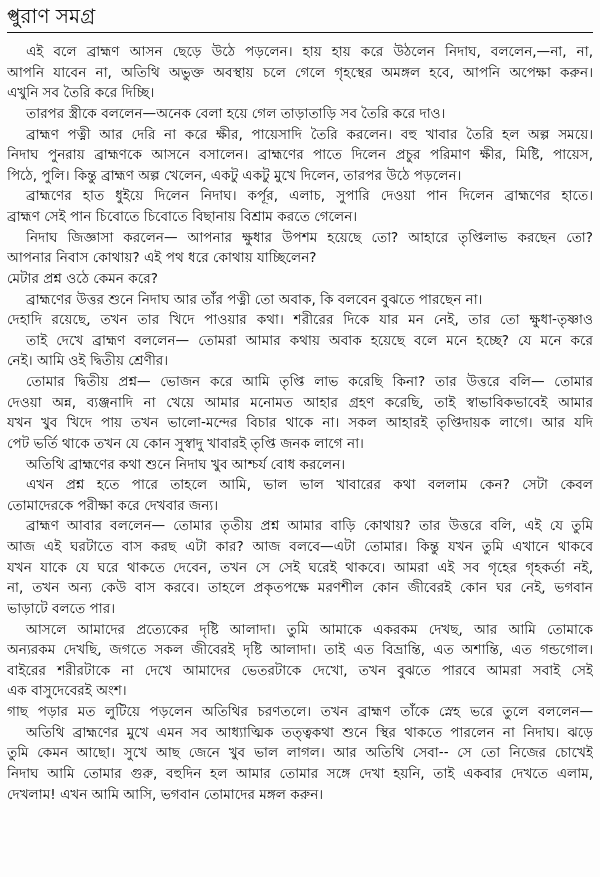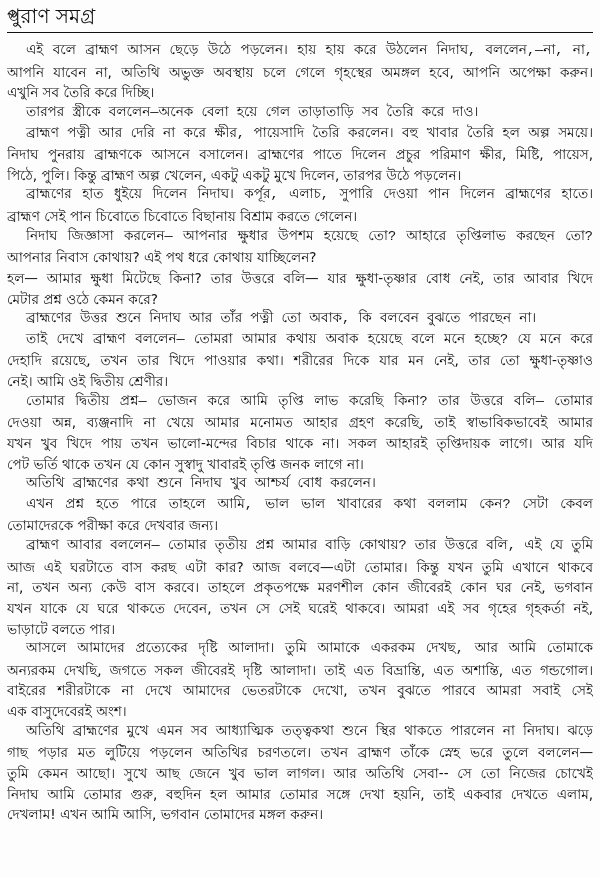--- a/index.html
+++ b/index.html
@@ -12,21 +12,21 @@
   .header { position: absolute; left: 7px; top: 2px; width: 586px; height: 28px; }
   .page-num { position: absolute; left: 1px; top: 4px; font-size: 16px; line-height: 20px; }
   .running-title { position: absolute; left: 0; right: 0; top: 4px; text-align: left; font-size: 20px; line-height: 20px; }
   .rule { position: absolute; left: 7px; top: 32px; width: 586px; height: 0; border-top: 1.5px solid #111; }
   .body-text { position: absolute; left: 7px; top: 41px; width: 586px; }
   .line {
     display: block; height: 20.64px; line-height: 20.64px; font-size: 13.6px;
     white-space: nowrap; overflow: hidden;
     text-align: justify; text-align-last: justify;
   }
-  .line.first { padding-left: 19px; font-family: Liberation Mono, monospace; }
+  .line.first { padding-left: 19px; }
   .line.last { text-align-last: left; }
 </style>
 </head>
 <body>
 
 <div class="page">
   <div class="header">
     <span class="page-num">৬</span>
     <div class="running-title">পুরাণ সমগ্র</div>
   </div>
@@ -47,58 +47,57 @@
       </div>
       <div class="paragraph">
         <span class="line first">ব্রাহ্মণের হাত ধুইয়ে দিলেন নিদাঘ। কর্পূর, এলাচ, সুপারি দেওয়া পান দিলেন ব্রাহ্মণের হাতে।</span>
         <span class="line last">ব্রাহ্মণ সেই পান চিবোতে চিবোতে বিছানায় বিশ্রাম করতে গেলেন।</span>
       </div>
       <div class="paragraph">
         <span class="line first">নিদাঘ জিজ্ঞাসা করলেন— আপনার ক্ষুধার উপশম হয়েছে তো? আহারে তৃপ্তিলাভ করছেন তো?</span>
         <span class="line last">আপনার নিবাস কোথায়? এই পথ ধরে কোথায় যাচ্ছিলেন?</span>
       </div>
       <div class="paragraph">
-        <span class="line">হল— আমার ক্ষুধা মিটেছে কিনা? তার উত্তরে বলি— যার ক্ষুধা-তৃষ্ণার বোধ নেই, তার আবার খিদে</span>
         <span class="line last">মেটার প্রশ্ন ওঠে কেমন করে?</span>
       </div>
       <div class="paragraph">
         <span class="line first last">ব্রাহ্মণের উত্তর শুনে নিদাঘ আর তাঁর পত্নী তো অবাক, কি বলবেন বুঝতে পারছেন না।</span>
       </div>
       <div class="paragraph">
+        <span class="line">দেহাদি রয়েছে, তখন তার খিদে পাওয়ার কথা। শরীরের দিকে যার মন নেই, তার তো ক্ষুধা-তৃষ্ণাও</span>
         <span class="line first">তাই দেখে ব্রাহ্মণ বললেন— তোমরা আমার কথায় অবাক হয়েছে বলে মনে হচ্ছে? যে মনে করে</span>
-        <span class="line">দেহাদি রয়েছে, তখন তার খিদে পাওয়ার কথা। শরীরের দিকে যার মন নেই, তার তো ক্ষুধা-তৃষ্ণাও</span>
         <span class="line last">নেই। আমি ওই দ্বিতীয় শ্রেণীর।</span>
       </div>
       <div class="paragraph">
         <span class="line first">তোমার দ্বিতীয় প্রশ্ন— ভোজন করে আমি তৃপ্তি লাভ করেছি কিনা? তার উত্তরে বলি— তোমার</span>
         <span class="line">দেওয়া অন্ন, ব্যঞ্জনাদি না খেয়ে আমার মনোমত আহার গ্রহণ করেছি, তাই স্বাভাবিকভাবেই আমার</span>
         <span class="line">যখন খুব খিদে পায় তখন ভালো-মন্দের বিচার থাকে না। সকল আহারই তৃপ্তিদায়ক লাগে। আর যদি</span>
         <span class="line last">পেট ভর্তি থাকে তখন যে কোন সুস্বাদু খাবারই তৃপ্তি জনক লাগে না।</span>
       </div>
       <div class="paragraph">
         <span class="line first last">অতিথি ব্রাহ্মণের কথা শুনে নিদাঘ খুব আশ্চর্য বোধ করলেন।</span>
       </div>
       <div class="paragraph">
         <span class="line first">এখন প্রশ্ন হতে পারে তাহলে আমি, ভাল ভাল খাবারের কথা বললাম কেন? সেটা কেবল</span>
         <span class="line last">তোমাদেরকে পরীক্ষা করে দেখবার জন্য।</span>
       </div>
       <div class="paragraph">
         <span class="line first">ব্রাহ্মণ আবার বললেন— তোমার তৃতীয় প্রশ্ন আমার বাড়ি কোথায়? তার উত্তরে বলি, এই যে তুমি</span>
         <span class="line">আজ এই ঘরটাতে বাস করছ এটা কার? আজ বলবে—এটা তোমার। কিন্তু যখন তুমি এখানে থাকবে</span>
+        <span class="line">যখন যাকে যে ঘরে থাকতে দেবেন, তখন সে সেই ঘরেই থাকবে। আমরা এই সব গৃহের গৃহকর্তা নই,</span>
         <span class="line">না, তখন অন্য কেউ বাস করবে। তাহলে প্রকৃতপক্ষে মরণশীল কোন জীবেরই কোন ঘর নেই, ভগবান</span>
-        <span class="line">যখন যাকে যে ঘরে থাকতে দেবেন, তখন সে সেই ঘরেই থাকবে। আমরা এই সব গৃহের গৃহকর্তা নই,</span>
         <span class="line last">ভাড়াটে বলতে পার।</span>
       </div>
       <div class="paragraph">
         <span class="line first">আসলে আমাদের প্রত্যেকের দৃষ্টি আলাদা। তুমি আমাকে একরকম দেখছ, আর আমি তোমাকে</span>
         <span class="line">অন্যরকম দেখছি, জগতে সকল জীবেরই দৃষ্টি আলাদা। তাই এত বিভ্রান্তি, এত অশান্তি, এত গন্ডগোল।</span>
         <span class="line">বাইরের শরীরটাকে না দেখে আমাদের ভেতরটাকে দেখো, তখন বুঝতে পারবে আমরা সবাই সেই</span>
         <span class="line last">এক বাসুদেবেরই অংশ।</span>
       </div>
       <div class="paragraph">
+        <span class="line">গাছ পড়ার মত লুটিয়ে পড়লেন অতিথির চরণতলে। তখন ব্রাহ্মণ তাঁকে স্নেহ ভরে তুলে বললেন—</span>
         <span class="line first">অতিথি ব্রাহ্মণের মুখে এমন সব আধ্যাত্মিক তত্ত্বকথা শুনে স্থির থাকতে পারলেন না নিদাঘ। ঝড়ে</span>
-        <span class="line">গাছ পড়ার মত লুটিয়ে পড়লেন অতিথির চরণতলে। তখন ব্রাহ্মণ তাঁকে স্নেহ ভরে তুলে বললেন—</span>
         <span class="line">তুমি কেমন আছো। সুখে আছ জেনে খুব ভাল লাগল। আর অতিথি সেবা-- সে তো নিজের চোখেই</span>
         <span class="line">নিদাঘ আমি তোমার গুরু, বহুদিন হল আমার তোমার সঙ্গে দেখা হয়নি, তাই একবার দেখতে এলাম,</span>
         <span class="line last">দেখলাম! এখন আমি আসি, ভগবান তোমাদের মঙ্গল করুন।</span>
       </div>
     </div>
 </div>
 
 </body></html>

